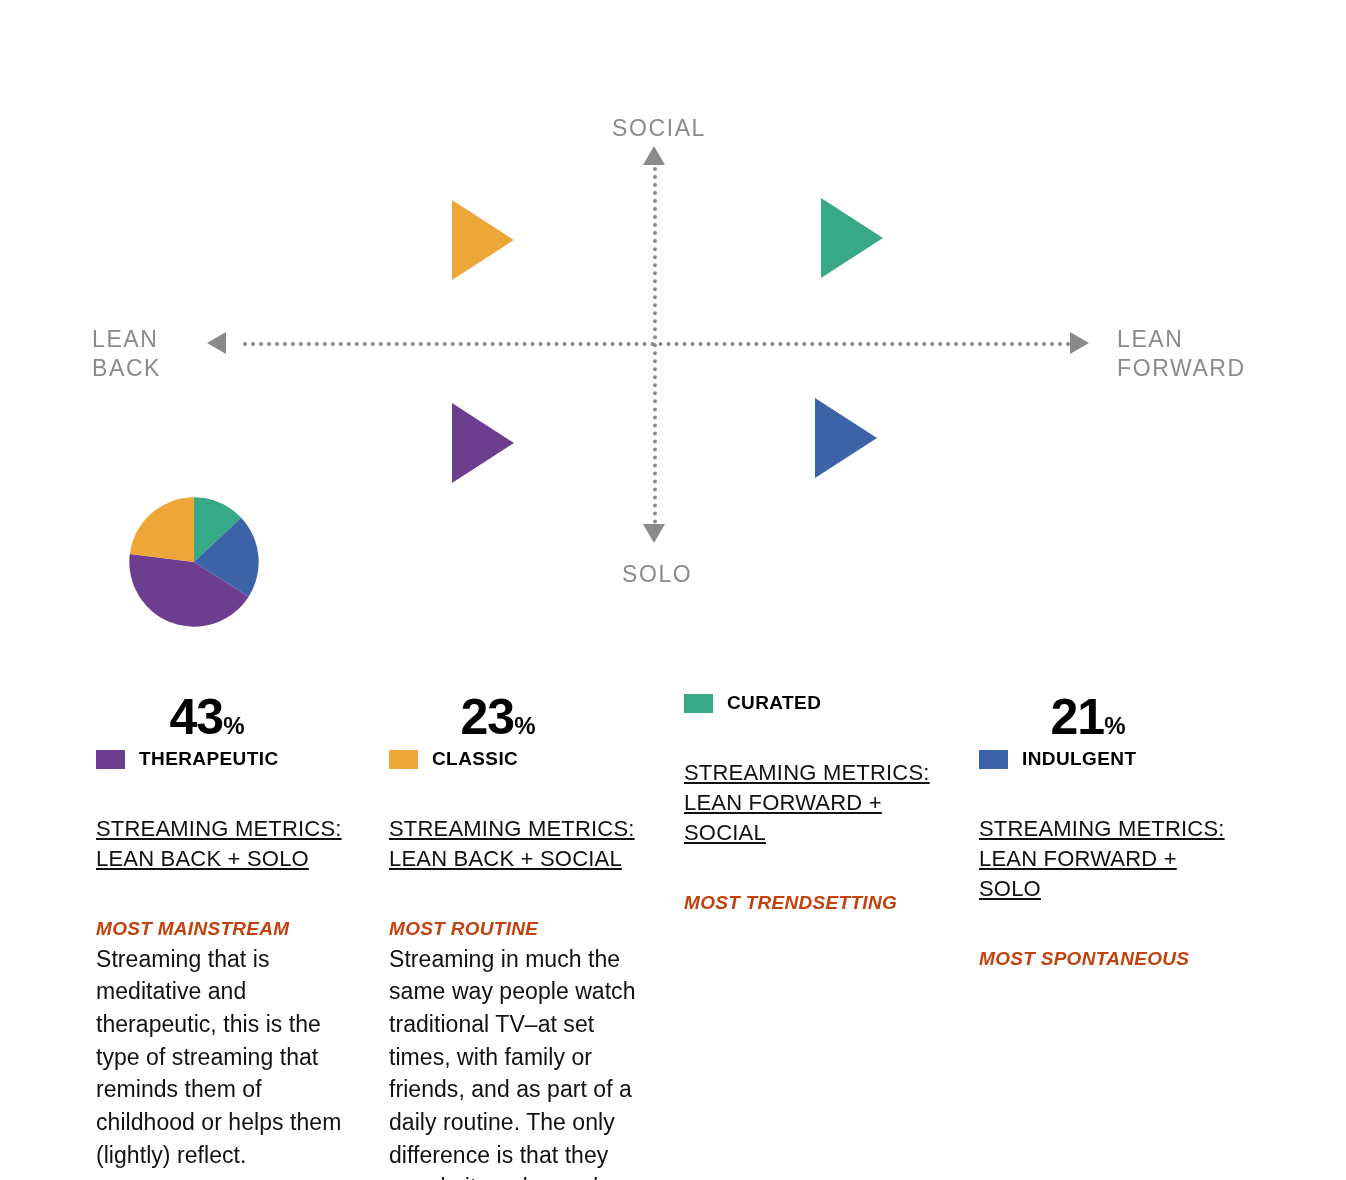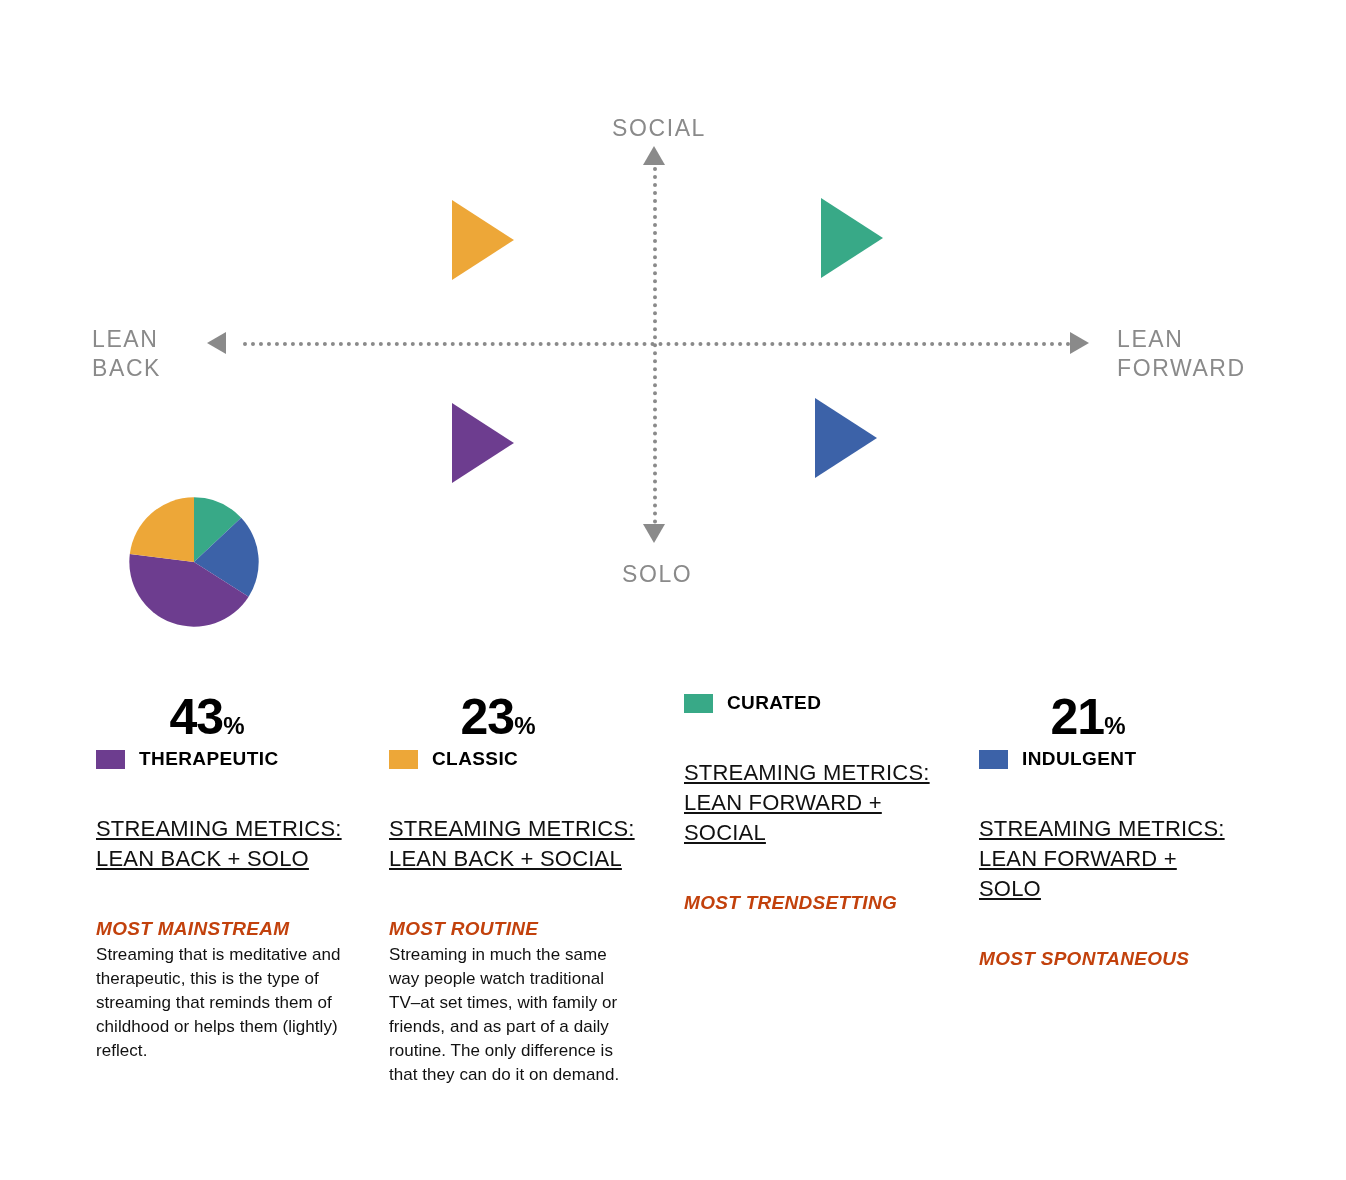--- a/index.html
+++ b/index.html
@@ -185,21 +185,21 @@
     font-weight: bold;
     font-size: 19px;
     letter-spacing: 0.3px;
     color: #c2410c;
     margin-bottom: 3px;
     white-space: nowrap;
     font-style: italic;
   }
   .body-copy {
     font-family: "Liberation Sans", sans-serif;
-    font-size: 17px;
+    font-size: 23px;
     color: #111111;
     line-height: 1.42;
     letter-spacing: 0.05px;
   }
 </style>
 </head>
 <body>
 
 <div id="quadrant">
 

